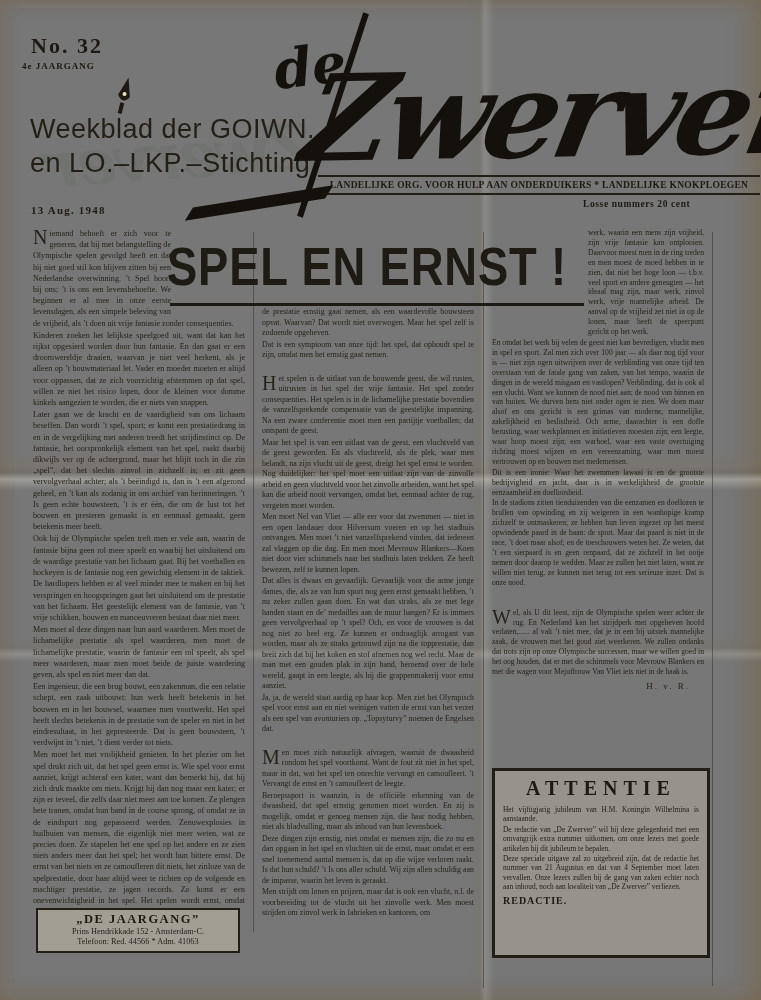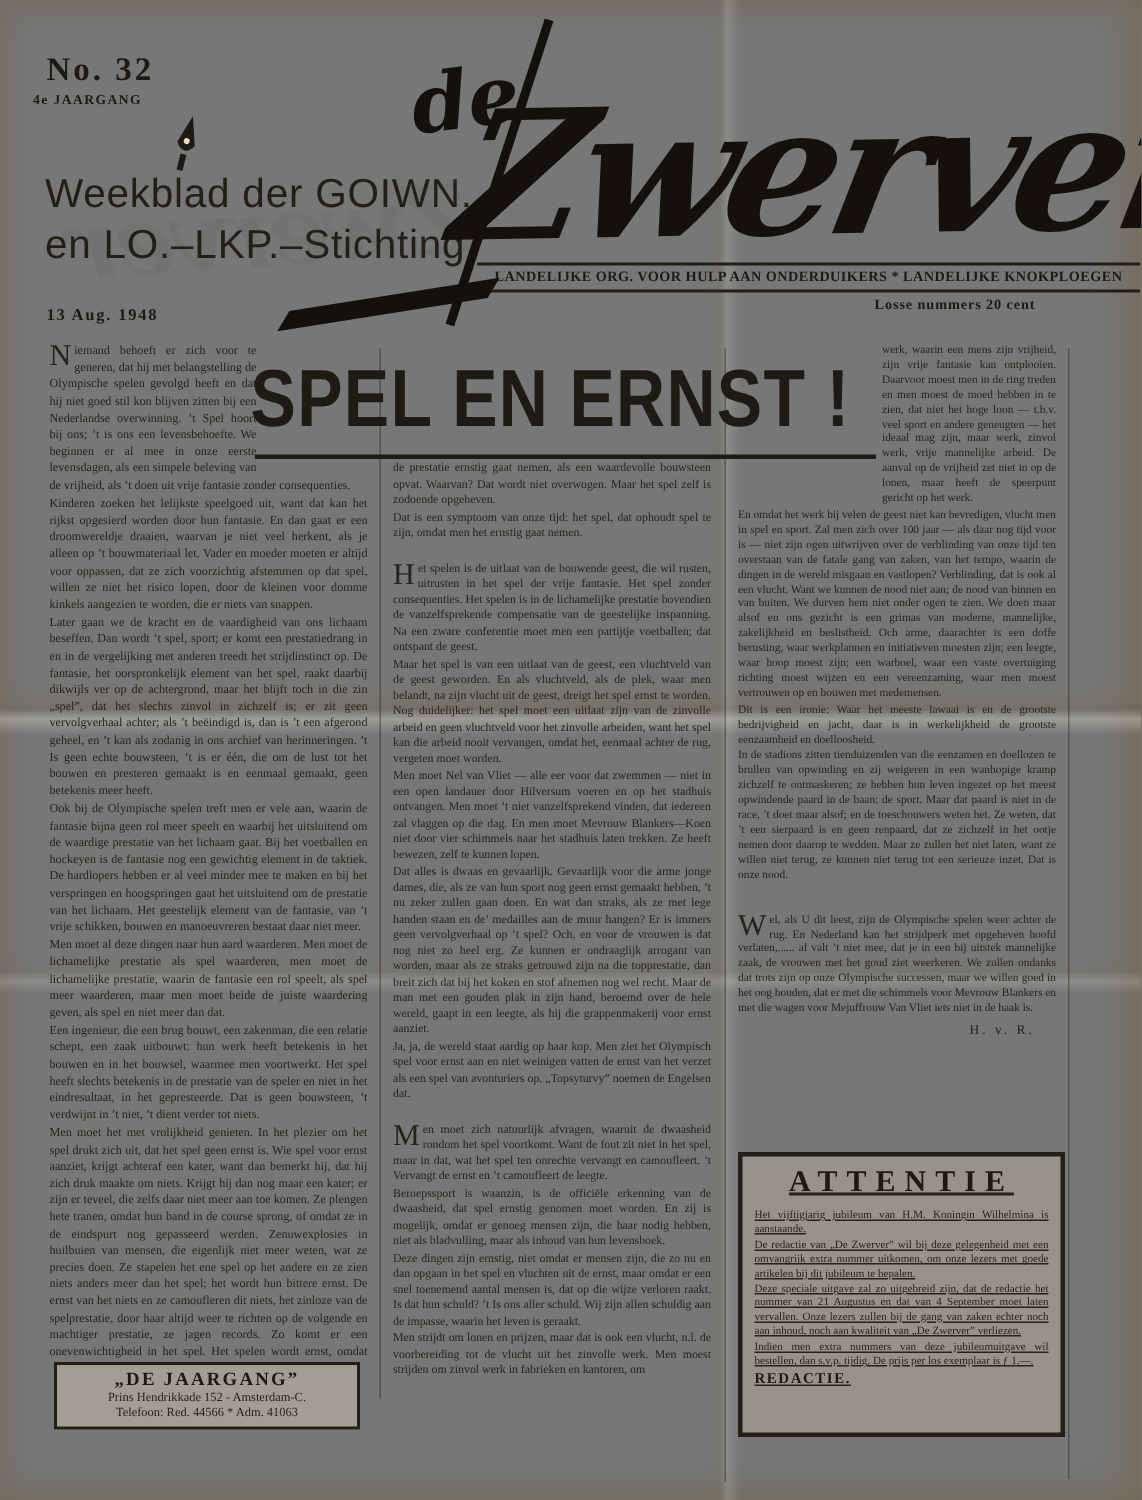--- a/index.html
+++ b/index.html
@@ -64,21 +64,21 @@
   .colrule{position:absolute;width:1px;background:rgba(45,38,24,.45);z-index:2;}
   .r1{left:253px;top:232px;height:700px;}
   .r2{left:483px;top:232px;height:756px;}
   .r3{left:712px;top:232px;height:754px;}
   
   .addr-box{position:absolute;left:36px;top:908px;width:192px;border:2px solid #241f16;padding:2px 4px 4px;
     text-align:center;font-family:"Liberation Serif",serif;z-index:4;background:rgba(240,232,204,.35);}
   .addr-title{font-weight:bold;font-size:12.5px;letter-spacing:1.5px;color:#1e1912;}
   .addr-line{font-size:8.3px;line-height:10px;color:#27221a;}
   .att-box{position:absolute;left:492px;top:768px;width:196px;height:176px;border:3px solid #241f16;
-    padding:4px 8px;font-family:"Liberation Serif",serif;z-index:4;background:rgba(240,232,204,.25);text-decoration:underline;}
+    padding:4px 8px;font-family:"Liberation Serif",serif;z-index:4;background:rgba(240,232,204,.25);}
   .att-title{text-align:center;font-weight:bold;font-size:20px;letter-spacing:6px;margin:2px 0 5px;color:#1e1912;}
   .att-box p{font-size:7.4px;line-height:9.4px;text-align:justify;margin:0 0 1px;color:#27221a;}
   .att-sig{text-align:left;font-weight:bold;font-size:10px;letter-spacing:1px;margin-top:3px;color:#1e1912;}
 </style>
 </head>
 <body>
 
 <div class="page">
 
   <div class="crease-h"></div>
@@ -137,35 +137,34 @@
       <p>Ja, ja, de wereld staat aardig op haar kop. Men ziet het Olympisch spel voor ernst aan en niet weinigen vatten de ernst van het verzet als een spel van avonturiers op. „Topsyturvy” noemen de Engelsen dat.</p>
       <p class="dc sect">Men moet zich natuurlijk afvragen, waaruit de dwaasheid rondom het spel voortkomt. Want de fout zit niet in het spel, maar in dat, wat het spel ten onrechte vervangt en camoufleert. ’t Vervangt de ernst en ’t camoufleert de leegte.</p>
       <p>Beroepssport is waanzin, is de officiële erkenning van de dwaasheid, dat spel ernstig genomen moet worden. En zij is mogelijk, omdat er genoeg mensen zijn, die haar nodig hebben, niet als bladvulling, maar als inhoud van hun levensboek.</p>
       <p>Deze dingen zijn ernstig, niet omdat er mensen zijn, die zo nu en dan opgaan in het spel en vluchten uit de ernst, maar omdat er een snel toenemend aantal mensen is, dat op die wijze verloren raakt. Is dat hun schuld? ’t Is ons aller schuld. Wij zijn allen schuldig aan de impasse, waarin het leven is geraakt.</p>
       <p>Men strijdt om lonen en prijzen, maar dat is ook een vlucht, n.l. de voorbereiding tot de vlucht uit het zinvolle werk. Men moest strijden om zinvol werk in fabrieken en kantoren, om</p>
     </div>
     <div class="col col3">
       <div class="spacer-l"></div>
       <p>werk, waarin een mens zijn vrijheid, zijn vrije fantasie kan ontplooien. Daarvoor moest men in de ring treden en men moest de moed hebben in te zien, dat niet het hoge loon — t.b.v. veel sport en andere geneugten — het ideaal mag zijn, maar werk, zinvol werk, vrije mannelijke arbeid. De aanval op de vrijheid zet niet in op de lonen, maar heeft de speerpunt gericht op het werk.</p>
       <p>En omdat het werk bij velen de geest niet kan bevredigen, vlucht men in spel en sport. Zal men zich over 100 jaar — als daar nog tijd voor is — niet zijn ogen uitwrijven over de verblinding van onze tijd ten overstaan van de fatale gang van zaken, van het tempo, waarin de dingen in de wereld misgaan en vastlopen? Verblinding, dat is ook al een vlucht. Want we kunnen de nood niet aan; de nood van binnen en van buiten. We durven hem niet onder ogen te zien. We doen maar alsof en ons gezicht is een grimas van moderne, mannelijke, zakelijkheid en beslistheid. Och arme, daarachter is een doffe berusting, waar werkplannen en initiatieven moesten zijn; een leegte, waar hoop moest zijn; een warboel, waar een vaste overtuiging richting moest wijzen en een vereenzaming, waar men moest vertrouwen op en bouwen met medemensen.</p>
-      <p>Dit is een ironie: Waar het meeste lawaai is en de grootste bedrijvigheid en jacht, daar is in werkelijkheid de grootste eenzaamheid en doelloosheid.</p>
+      <p>Dit is een ironie: Waar het zwemmen lawaai is en de grootste bedrijvigheid en jacht, daar is in werkelijkheid de grootste eenzaamheid en doelloosheid.</p>
       <p>In de stadions zitten tienduizenden van die eenzamen en doellozen te brullen van opwinding en zij weigeren in een wanhopige kramp zichzelf te ontmaskeren; ze hebben hun leven ingezet op het meest opwindende paard in de baan: de sport. Maar dat paard is niet in de race, ’t doet maar alsof; en de toeschouwers weten het. Ze weten, dat ’t een sierpaard is en geen renpaard, dat ze zichzelf in het ootje nemen door daarop te wedden. Maar ze zullen het niet laten, want ze willen niet terug, ze kunnen niet terug tot een serieuze inzet. Dat is onze nood.</p>
       <p class="dc sect2">Wel, als U dit leest, zijn de Olympische spelen weer achter de rug. En Nederland kan het strijdperk met opgeheven hoofd verlaten,...... al valt ’t niet mee, dat je in een bij uitstek mannelijke zaak, de vrouwen met het goud ziet weerkeren. We zullen ondanks dat trots zijn op onze Olympische successen, maar we willen goed in het oog houden, dat er met die schimmels voor Mevrouw Blankers en met die wagen voor Mejuffrouw Van Vliet iets niet in de haak is.</p>
       <div class="sig">H. v. R.</div>
     </div>
   </div>
 
   <div class="addr-box">
     <div class="addr-title">„DE JAARGANG”</div>
     <div class="addr-line">Prins Hendrikkade 152  -  Amsterdam-C.</div>
     <div class="addr-line">Telefoon: Red. 44566  *  Adm. 41063</div>
   </div>
 
   <div class="att-box">
     <div class="att-title">ATTENTIE</div>
     <p>Het vijftigjarig jubileum van H.M. Koningin Wilhelmina is aanstaande.</p>
     <p>De redactie van „De Zwerver” wil bij deze gelegenheid met een omvangrijk extra nummer uitkomen, om onze lezers met goede artikelen bij dit jubileum te bepalen.</p>
     <p>Deze speciale uitgave zal zo uitgebreid zijn, dat de redactie het nummer van 21 Augustus en dat van 4 September moet laten vervallen. Onze lezers zullen bij de gang van zaken echter noch aan inhoud, noch aan kwaliteit van „De Zwerver” verliezen.</p>
-    <p>Indien men extra nummers van deze jubileumuitgave wil bestellen, dan s.v.p. tijdig. De prijs per los exemplaar is ƒ 1.—.</p>
     <div class="att-sig">REDACTIE.</div>
   </div>
 
 </div>
 
 </body></html>

